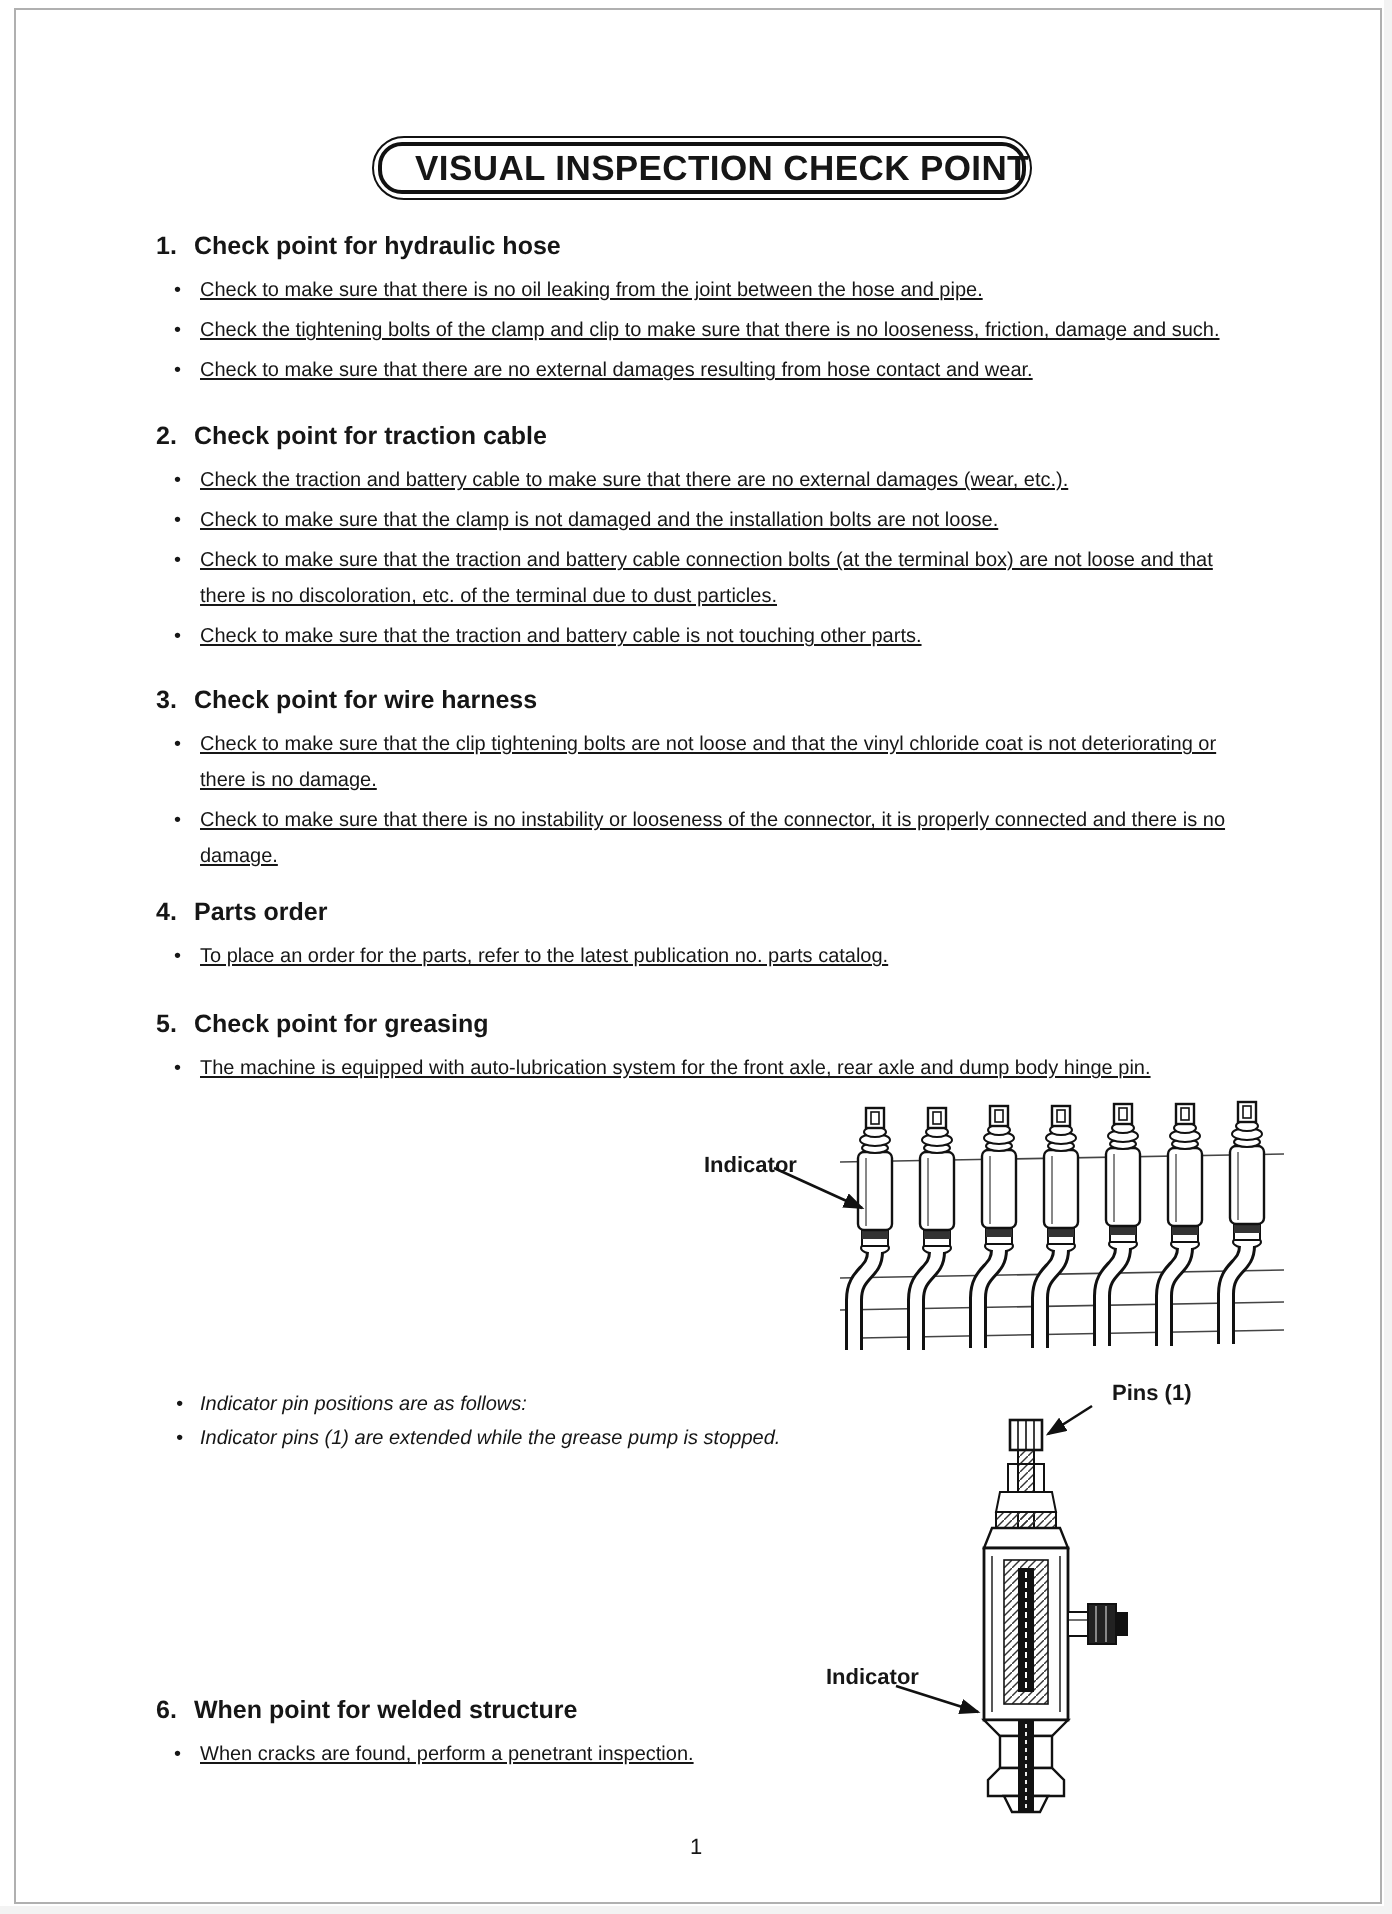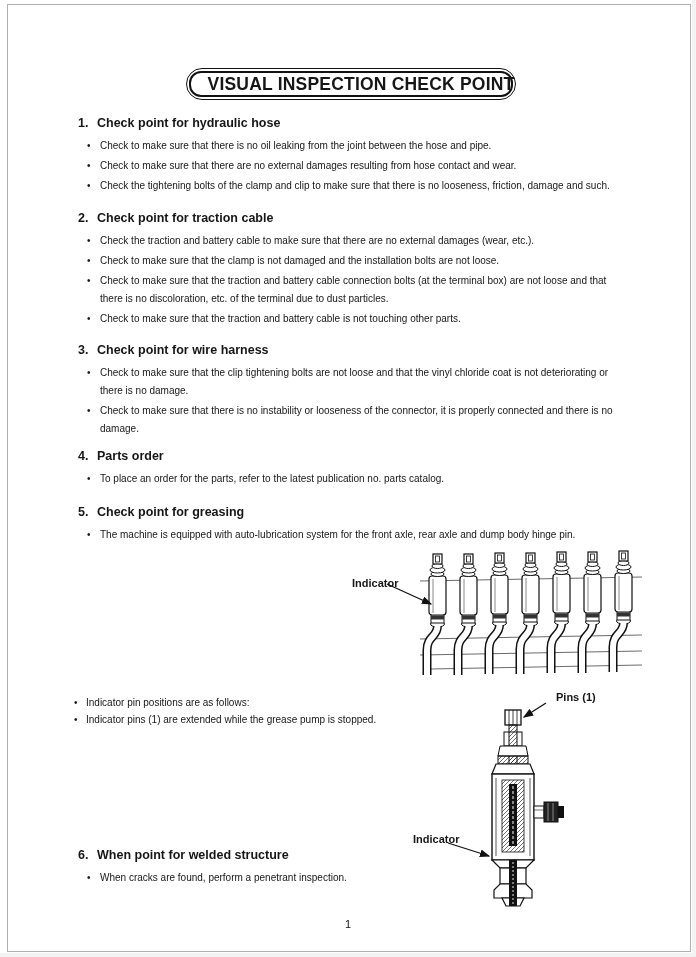--- a/index.html
+++ b/index.html
@@ -15,25 +15,25 @@
   .title-box { position:absolute; left:186px; top:68px; width:330px; height:32px;
                border:1.5px solid #111; border-radius:16px; padding:2px; }
   .title-box-inner { width:100%; height:100%; border:2.5px solid #111; border-radius:12px;
                      display:flex; align-items:center; justify-content:center; }
   .title-text { font-size:17.5px; font-weight:bold; letter-spacing:0.2px; white-space:nowrap;margin-left:20px; }
 
   
   .section { position:absolute; left:78px; width:552px; }
   .sec-head { display:flex; font-size:12.5px; font-weight:bold; line-height:17px; }
   .sec-num { width:19px; flex:0 0 19px; }
-  .sec-bullets { list-style:none; margin-top:5px; }
+  .sec-bullets { list-style:none; margin-top:5px;text-decoration:underline; }
   .sec-bullets li { position:relative; padding-left:22px; font-size:10px; line-height:18px; margin-bottom:2px; }
   .sec-bullets li::before { content:"•"; position:absolute; left:9px; top:0; font-size:10px; }
 
-  .notes { position:absolute; left:64px; top:694px; width:430px; list-style:none; }
+  .notes { position:absolute; left:78px; top:694px; width:430px; list-style:none;font-style:italic; }
   .notes li { position:relative; padding-left:22px; font-size:10px; line-height:17px; }
   .notes li::before { content:"•"; position:absolute; left:10px; top:0; font-size:10px; }
 
   
   .fig1 { position:absolute; left:420px; top:549px; width:222px; height:131px; }
   .fig2 { position:absolute; left:478px; top:708px; width:88px; height:200px; }
   .fig-label { position:absolute; font-size:11px; font-weight:bold; white-space:nowrap;padding-left:12px; }
   .lbl-fig1-ind { left:340px; top:577px; }
   .lbl-fig2-pins { left:544px; top:691px; }
   .lbl-fig2-ind { left:401px; top:833px; }
@@ -54,22 +54,22 @@
   </div>
 </div>
 
 <div class="section" style="top:115px">
   <div class="sec-head">
     <span class="sec-num">1.</span>
     <span>Check point for hydraulic hose</span>
   </div>
   <ul class="sec-bullets">
     <li>Check to make sure that there is no oil leaking from the joint between the hose and pipe.</li>
+    <li>Check the tightening bolts of the clamp and clip to make sure that there is no looseness, friction, damage and such.</li>
     <li>Check to make sure that there are no external damages resulting from hose contact and wear.</li>
-    <li>Check the tightening bolts of the clamp and clip to make sure that there is no looseness, friction, damage and such.</li>
   </ul>
 </div>
 
 <div class="section" style="top:210px">
   <div class="sec-head">
     <span class="sec-num">2.</span>
     <span>Check point for traction cable</span>
   </div>
   <ul class="sec-bullets">
     <li>Check the traction and battery cable to make sure that there are no external damages (wear, etc.).</li>

